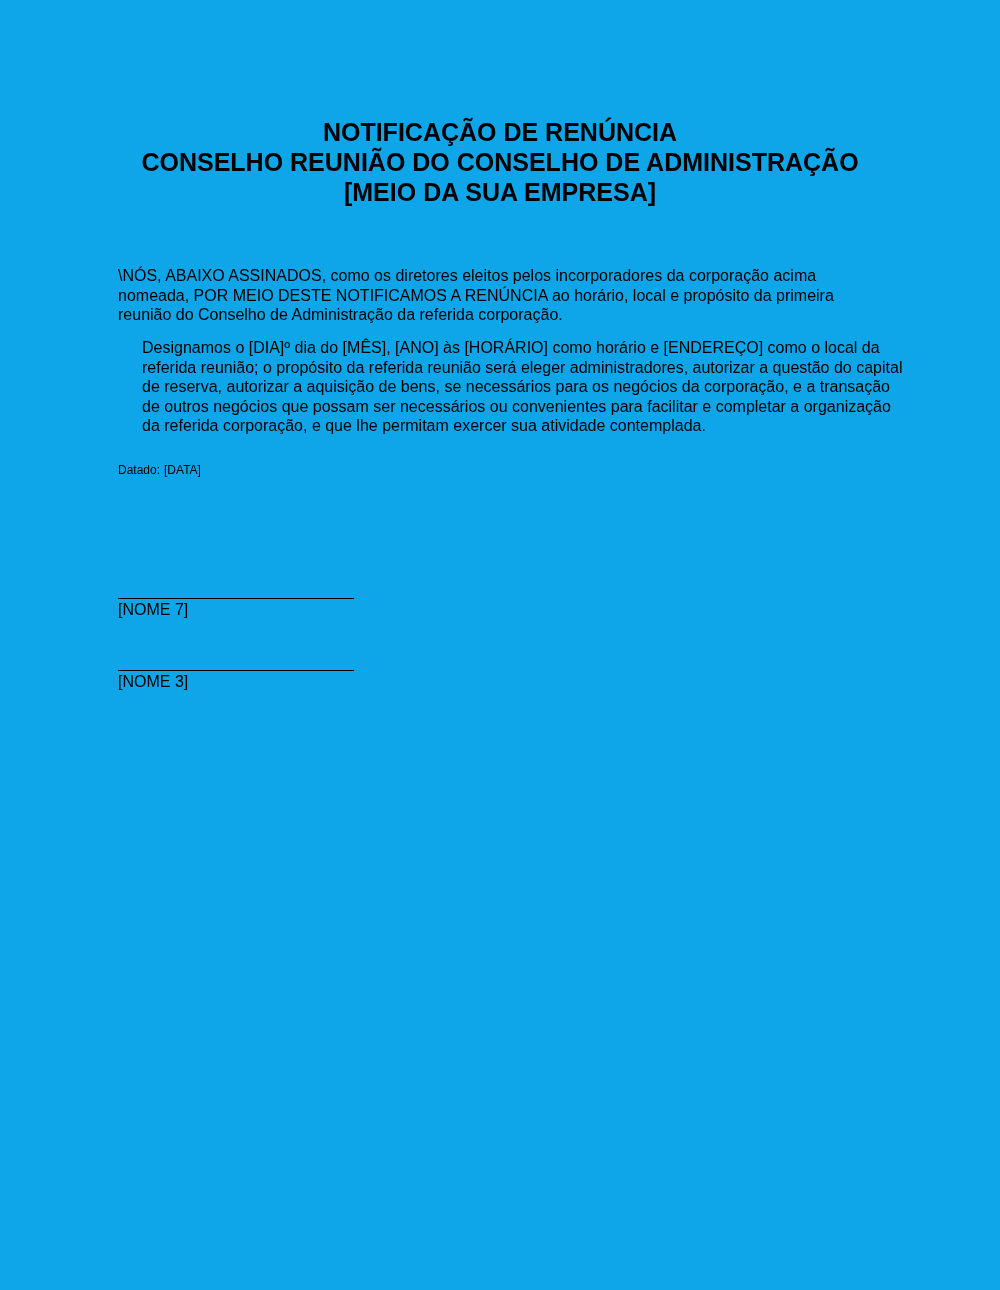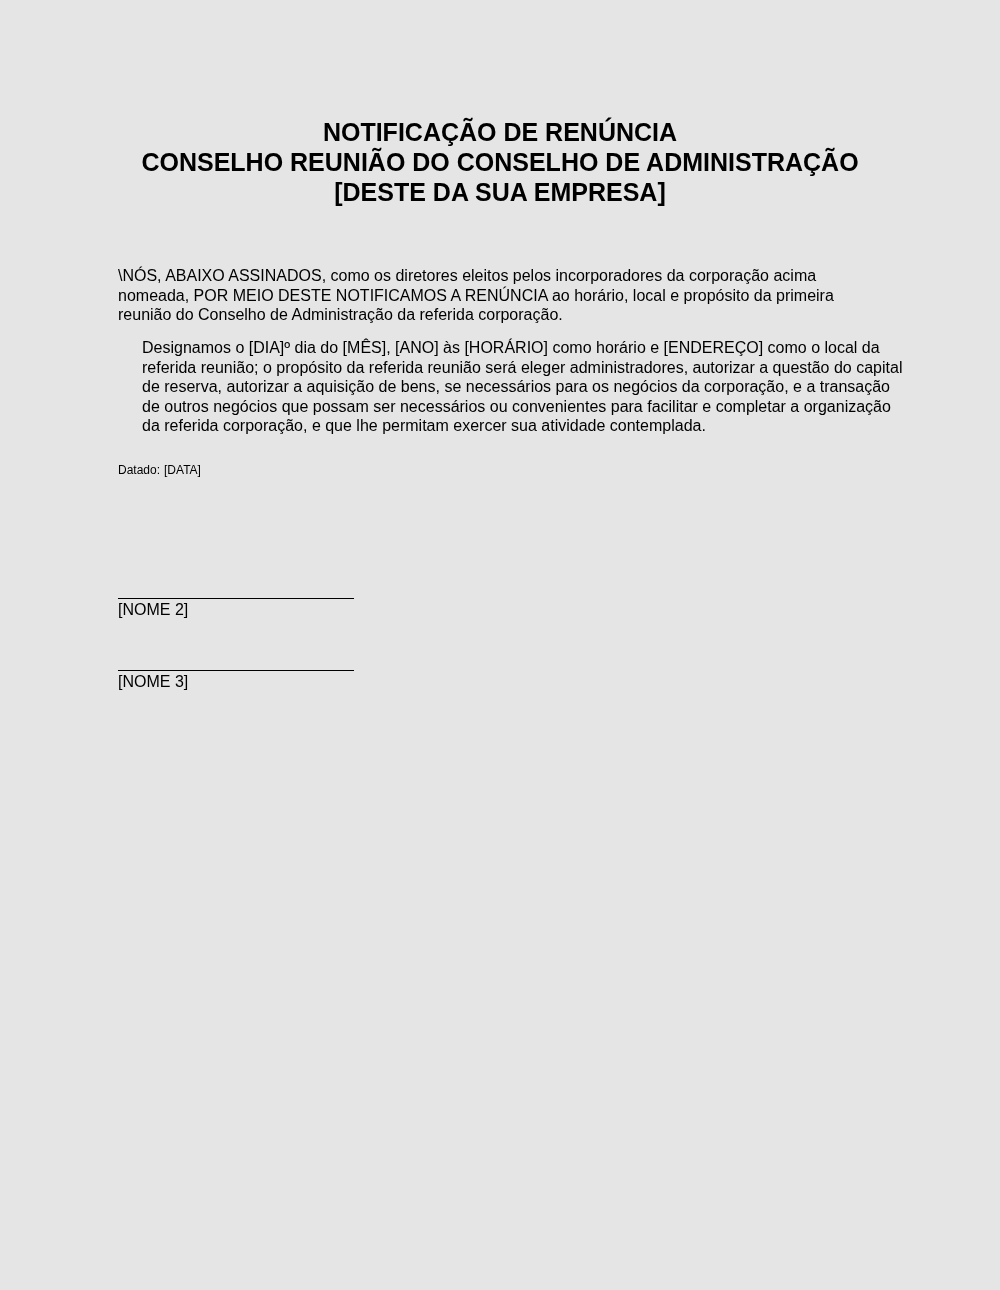--- a/index.html
+++ b/index.html
@@ -14,21 +14,21 @@
       overflow: hidden;
       font-family: "Liberation Sans", sans-serif;
       color: #000000;
     }
     .page {
       position: absolute;
       left: 0;
       top: 0;
       width: 1000px;
       height: 1290px;
-      background: #e5e5e5;
+      background: #0ea5e9;
     }
     .title-block {
       position: absolute;
       left: 0;
       top: 117px;
       width: 1000px;
       text-align: center;
       font-weight: bold;
       font-size: 25px;
       line-height: 30px;
@@ -76,35 +76,35 @@
     #sig3 { top: 654px; margin-top: 16px; }
   </style>
 </head>
 <body>
 
 <div class="page">
 
   <div class="title-block">
     <span class="title-line">NOTIFICAÇÃO DE RENÚNCIA</span>
     <span class="title-line">CONSELHO REUNIÃO DO CONSELHO DE ADMINISTRAÇÃO</span>
-    <span class="title-line">[DESTE DA SUA EMPRESA]</span>
+    <span class="title-line">[MEIO DA SUA EMPRESA]</span>
   </div>
 
   <p id="para1" class="body-text">\NÓS, ABAIXO ASSINADOS, como os diretores eleitos pelos incorporadores da corporação acima nomeada, POR MEIO DESTE NOTIFICAMOS A RENÚNCIA ao horário, local e propósito da primeira reunião do Conselho de Administração da referida corporação.</p>
 
   <p id="para2" class="body-text">Designamos o [DIA]º dia do [MÊS], [ANO] às [HORÁRIO] como horário e [ENDEREÇO] como o local da referida reunião; o propósito da referida reunião será eleger administradores, autorizar a questão do capital de reserva, autorizar a aquisição de bens, se necessários para os negócios da corporação, e a transação de outros negócios que possam ser necessários ou convenientes para facilitar e completar a organização da referida corporação, e que lhe permitam exercer sua atividade contemplada.</p>
 
   <div class="dated">
     <span class="date-label">Datado:</span><span>[DATA]</span>
   </div>
 
 
   <div id="sig2" class="signature">
     <div class="sig-line"></div>
-    <div class="sig-name">[NOME 2]</div>
+    <div class="sig-name">[NOME 7]</div>
   </div>
 
   <div id="sig3" class="signature">
     <div class="sig-line"></div>
     <div class="sig-name">[NOME 3]</div>
   </div>
 
 </div>
 
 </body></html>

